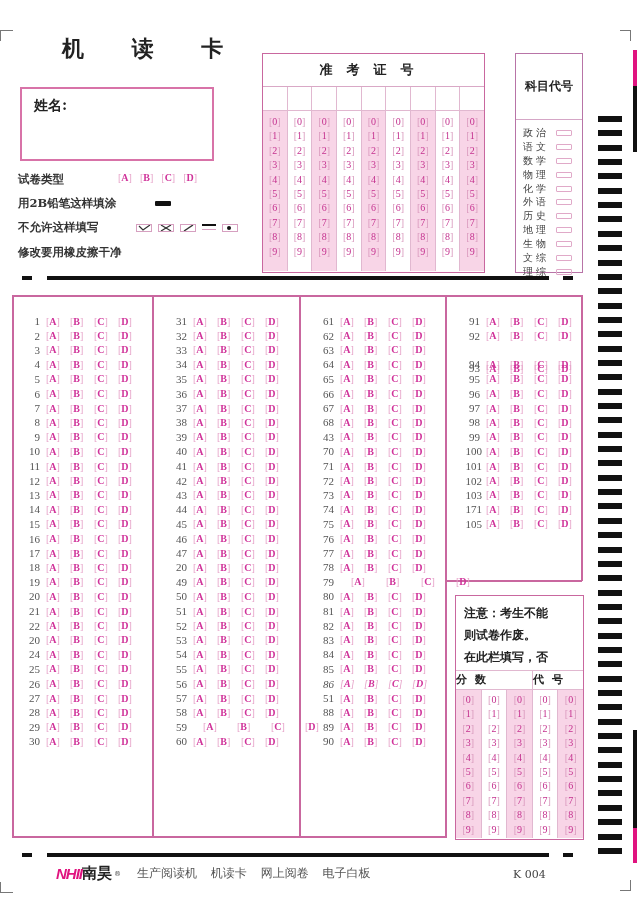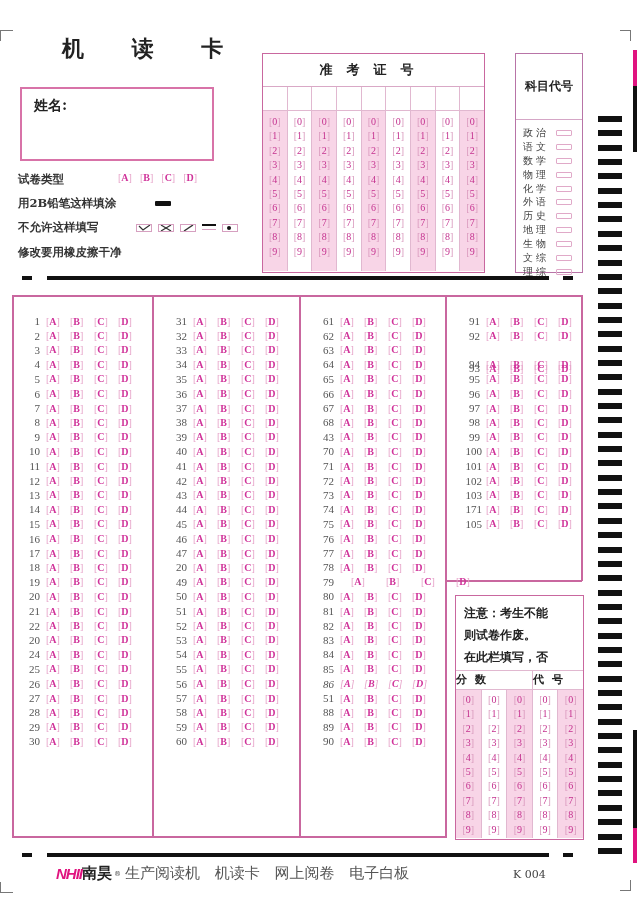--- a/index.html
+++ b/index.html
@@ -65,21 +65,21 @@
 
   
   .tm{position:absolute;left:598px;width:24px;height:6px;background:#111;}
   .edge{position:absolute;width:4px;}
   .corner{position:absolute;border-color:#777;border-style:solid;}
 
   .footer{left:56px;top:864px;display:flex;align-items:center;}
   .logo{font-family:"Liberation Sans",sans-serif;font-style:italic;font-weight:bold;color:#e0137f;font-size:15px;letter-spacing:-1px;}
   .brand{font-family:"Liberation Sans",sans-serif;font-weight:bold;color:#222;font-size:15px;margin-right:2px;}
   .reg{font-size:7px;vertical-align:top;color:#444;}
-  .ftext{font-size:15px;color:#555;margin-left:4px;word-spacing:10px;}
+  .ftext{font-size:12px;color:#555;margin-left:16px;word-spacing:10px;}
   .code{left:513px;top:868px;font-size:11px;color:#444;}
 </style>
 </head>
 <body>
 
 <div class="corner" style="left:0;top:30px;width:12px;height:10px;border-width:1px 0 0 1px;"></div>
 <div class="corner" style="left:620px;top:30px;width:10px;height:10px;border-width:1px 1px 0 0;"></div>
 <div class="corner" style="left:0;top:882px;width:12px;height:10px;border-width:0 0 1px 1px;"></div>
 <div class="corner" style="left:620px;top:880px;width:10px;height:10px;border-width:0 1px 1px 0;"></div>
 
@@ -747,21 +747,21 @@
       <span class="opt"><span class="br">[</span>C<span class="br">]</span></span>
       <span class="opt"><span class="br">[</span>D<span class="br">]</span></span>
     </div>
     <div class="q" style="left: 153px; top: 410.3px;">
       <span class="num">58</span>
       <span class="opt"><span class="br">[</span>A<span class="br">]</span></span>
       <span class="opt"><span class="br">[</span>B<span class="br">]</span></span>
       <span class="opt"><span class="br">[</span>C<span class="br">]</span></span>
       <span class="opt"><span class="br">[</span>D<span class="br">]</span></span>
     </div>
-    <div class="q" style="left: 153px; top: 424.7px;">
+    <div class="q" style="left: 153px; top: 424.7px; gap: 10px;">
       <span class="num">59</span>
       <span class="opt"><span class="br">[</span>A<span class="br">]</span></span>
       <span class="opt"><span class="br">[</span>B<span class="br">]</span></span>
       <span class="opt"><span class="br">[</span>C<span class="br">]</span></span>
       <span class="opt"><span class="br">[</span>D<span class="br">]</span></span>
     </div>
     <div class="q" style="left: 153px; top: 439.1px;">
       <span class="num">60</span>
       <span class="opt"><span class="br">[</span>A<span class="br">]</span></span>
       <span class="opt"><span class="br">[</span>B<span class="br">]</span></span>

